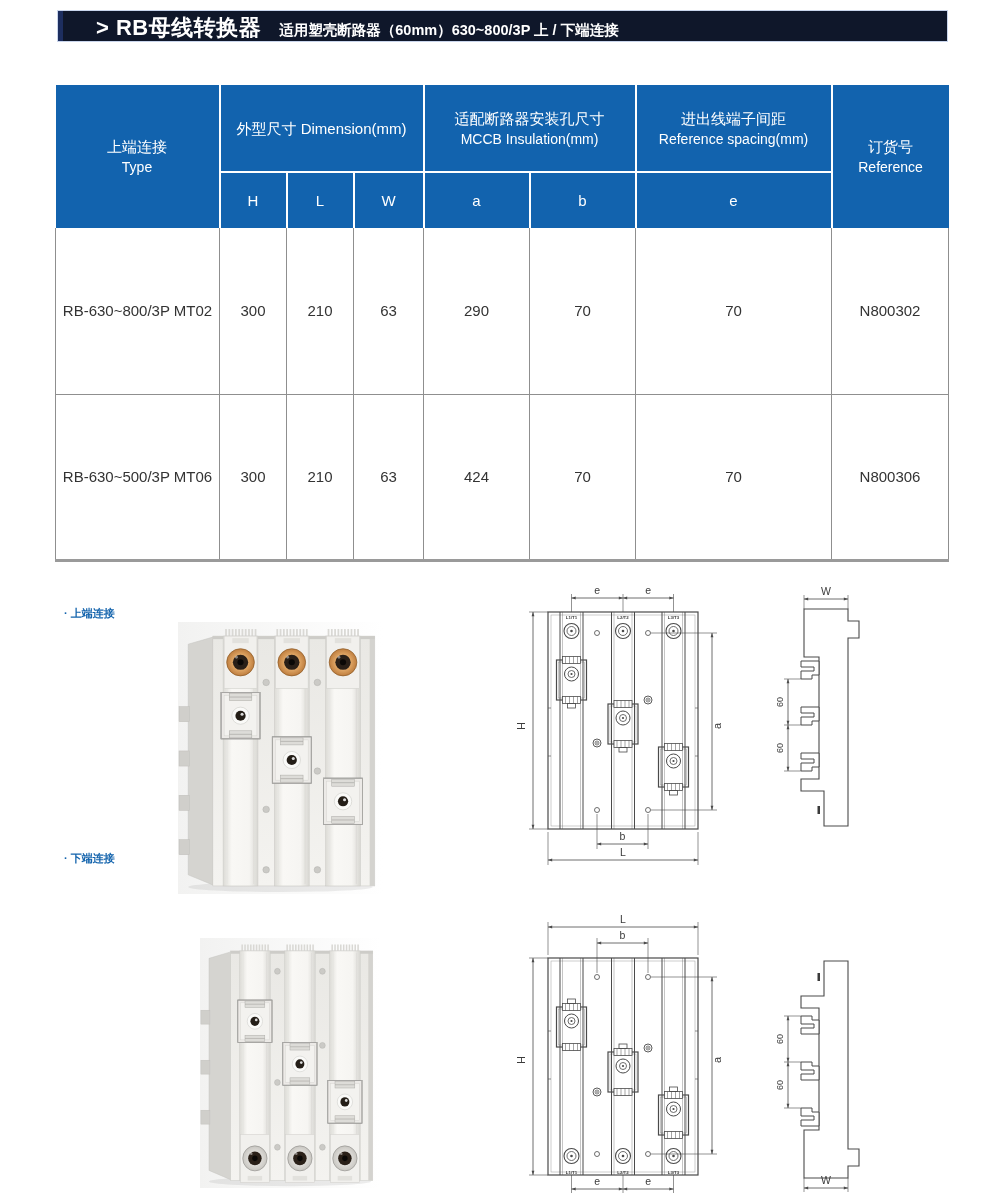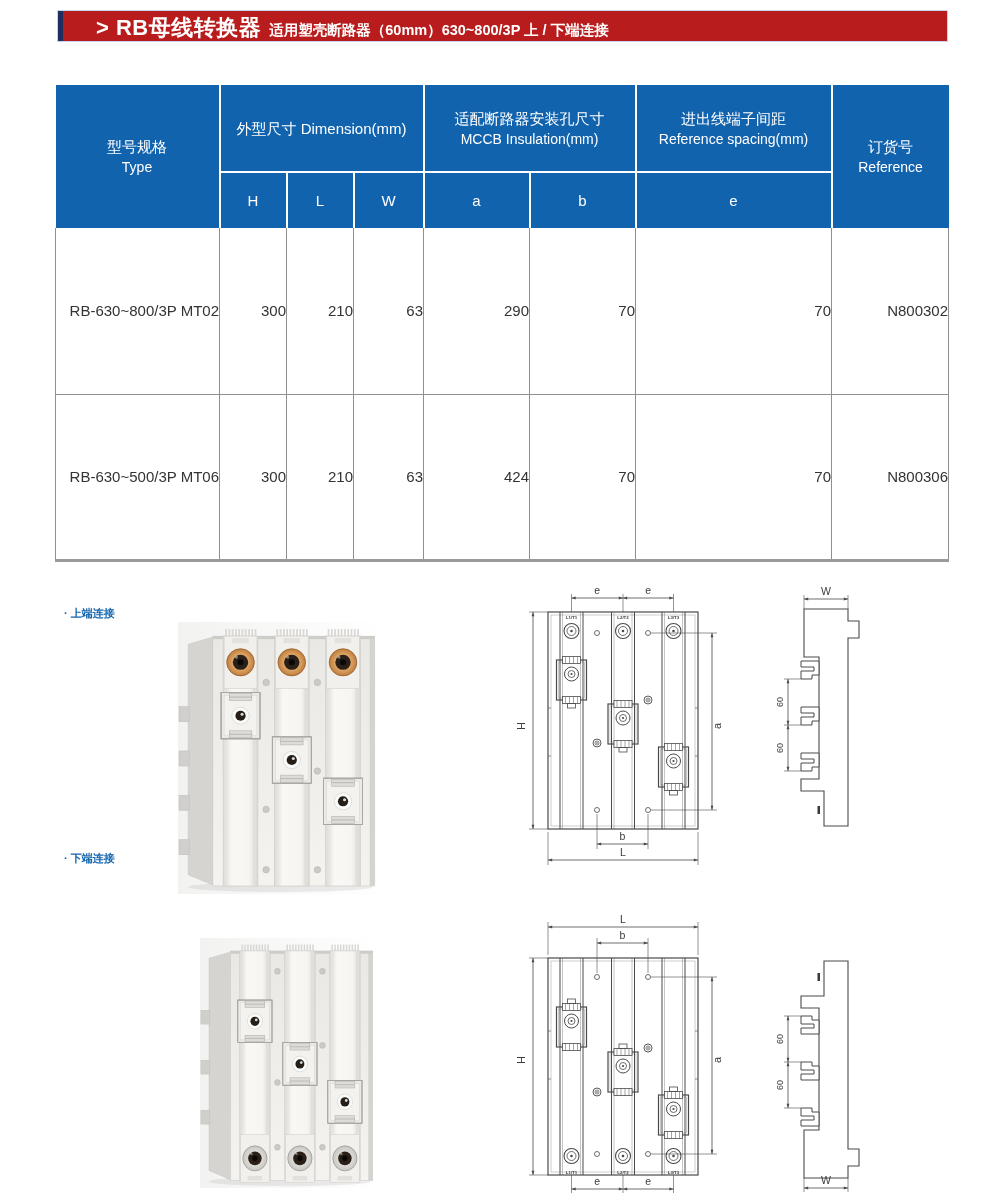--- a/index.html
+++ b/index.html
@@ -1,35 +1,35 @@
 <!DOCTYPE html>
 <html><head>
 <meta charset="utf-8">
 <style>
   html,body{margin:0;padding:0;background:#ffffff;}
   .page{position:relative;width:1000px;height:1200px;background:#fff;overflow:hidden;
         font-family:"Liberation Sans",sans-serif;}
   
-  .title-bar{position:absolute;left:57px;top:10px;width:891px;height:32px;background:#b91c1c;
+  .title-bar{position:absolute;left:57px;top:10px;width:891px;height:32px;background:#0f172a;
              border:1px solid #c9d5ec;box-sizing:border-box;display:flex;align-items:baseline;
              padding-left:38px;padding-top:2px;}
   .title-accent{position:absolute;left:0;top:0;width:5px;height:100%;background:#1d2e5f;}
   .title-main{color:#fff;font-size:22px;font-weight:bold;letter-spacing:.5px;white-space:nowrap;}
-  .title-rest{color:#fff;font-size:14.5px;font-weight:bold;margin-left:8px;white-space:nowrap;}
+  .title-rest{color:#fff;font-size:14.5px;font-weight:bold;margin-left:18px;white-space:nowrap;}
   .subtitle{position:absolute;left:68px;top:51px;font-size:12.5px;color:#1f1f1f;}
   
   table.spec{position:absolute;left:55px;top:85px;width:893px;border-collapse:collapse;
              table-layout:fixed;}
   table.spec th,table.spec td{padding:0;margin:0;}
   thead th{background:#1263ae;color:#fff;font-weight:normal;text-align:center;vertical-align:middle;}
   tr.h1{height:87px;} tr.h2{height:56px;}
   .hzh{font-size:15px;line-height:21px;} .hen{font-size:14px;line-height:20px;}
   tr.h2 th{font-size:15px;}
   .wl{border-left:2px solid #fff;} .wb{border-bottom:2px solid #fff;}
-  tbody td{border:1px solid #8f8f8f;text-align:right;font-size:15px;color:#333;background:#fff;}
+  tbody td{border:1px solid #8f8f8f;text-align:center;font-size:15px;color:#333;background:#fff;}
   tbody tr{height:166px;}
   tbody tr:first-child td{border-top:none;}
   tbody tr:last-child td{border-bottom:3px solid #9a9a9a;}
   
   .sec-label{position:absolute;color:#1464ad;font-size:11px;font-weight:bold;}
   #sec1-label{left:64px;top:606px;}
   #sec2-label{left:64px;top:851px;}
   .art{position:absolute;}
 </style>
 </head>
@@ -50,21 +50,21 @@
         <col style="width:67px">
         <col style="width:70px">
       <col style="width:106px">
         <col style="width:106px">
         <col style="width:196px">
         <col style="width:117px">
     </colgroup>
     <thead>
       <tr class="h1">
         <th rowspan="2">
-          <div class="hzh">型号规格</div>
+          <div class="hzh">上端连接</div>
           <div class="hen">Type</div>
         </th>
         <th colspan="3" class="wl wb">
           <div class="hzh">外型尺寸 Dimension(mm)</div>
         </th>
         <th colspan="2" class="wl wb">
           <div class="hzh">适配断路器安装孔尺寸</div>
           <div class="hen">MCCB Insulation(mm)</div>
         </th>
         <th class="wl wb">

